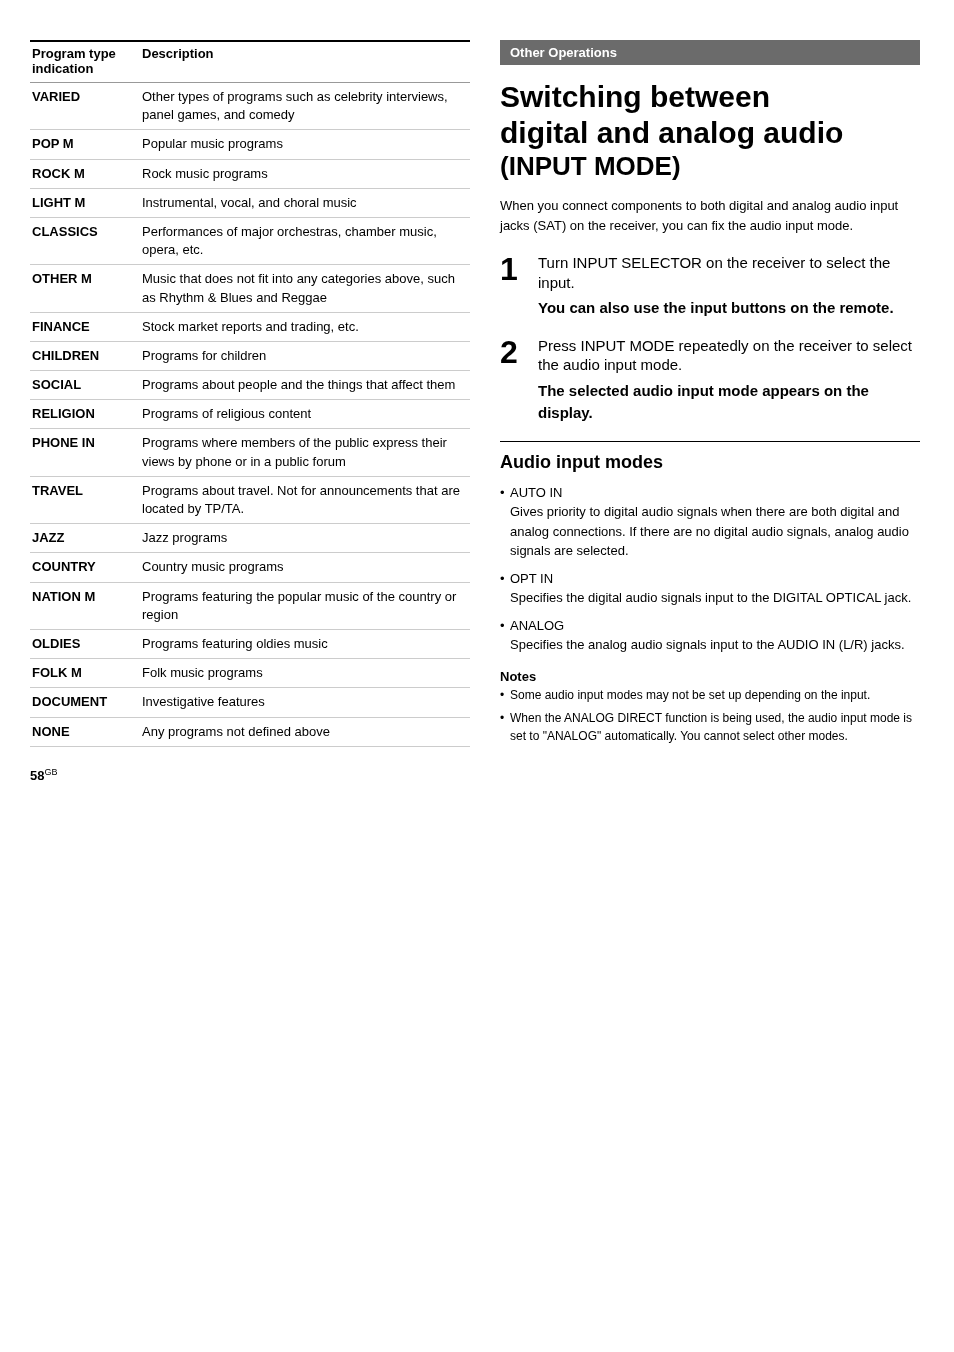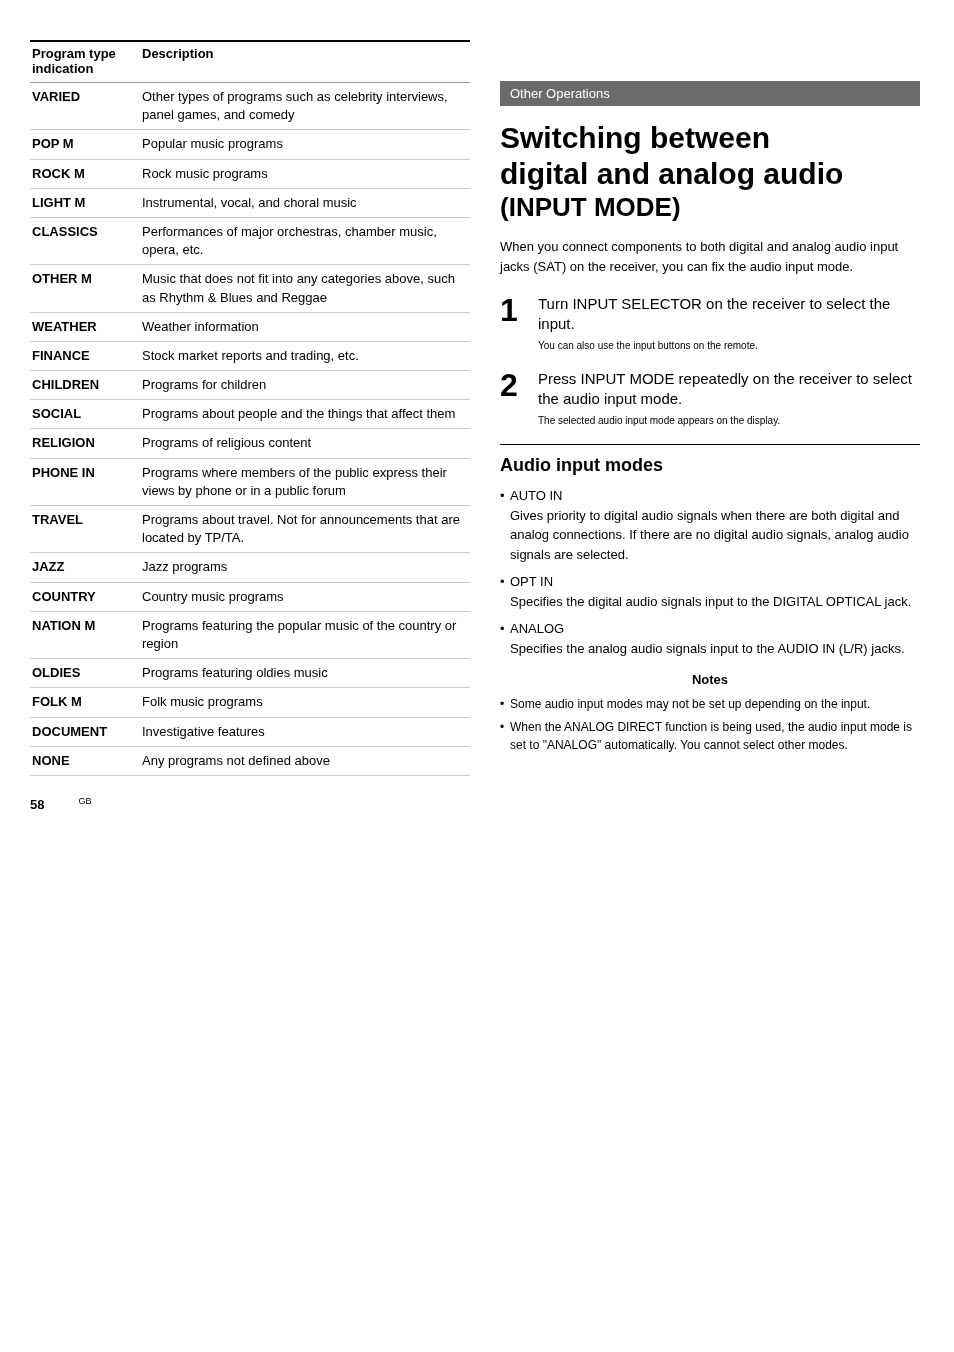--- a/index.html
+++ b/index.html
@@ -49,35 +49,33 @@
       width: 110px;
     }
     .page-number {
       margin-top: 20px;
       font-size: 13px;
       font-weight: bold;
     }
     .page-number sup {
       font-size: 9px;
       font-weight: normal;
-      margin-left: 34px;
     }
 
     
     .right-col {
       flex: 1;
     }
     .section-header {
       background: #6b6b6b;
       color: #fff;
       font-size: 13px;
-      font-weight: normal;
+      font-weight: bold;
       padding: 5px 10px;
       margin-bottom: 14px;
-      margin-top: 41px;
     }
     .main-title {
       font-size: 30px;
       font-weight: bold;
       line-height: 1.2;
       margin-bottom: 14px;
     }
     .main-title .input-mode {
       font-size: 26px;
     }
@@ -99,22 +97,23 @@
       min-width: 28px;
     }
     .step-content {}
     .step-heading {
       font-size: 15px;
       font-weight: normal;
       line-height: 1.3;
       margin-bottom: 5px;
     }
     .step-desc {
-      font-size: 10px;
+      font-size: 15px;
       line-height: 1.5;
+      font-weight: bold;
     }
     .audio-modes-title {
       font-size: 18px;
       font-weight: bold;
       margin-bottom: 10px;
       margin-top: 6px;
       border-top: 1px solid #000;
       padding-top: 10px;
     }
     .modes-list {
@@ -135,22 +134,21 @@
     }
     .mode-name {
       font-weight: normal;
     }
     .notes-section {
       margin-top: 14px;
     }
     .notes-title {
       font-size: 13px;
       font-weight: bold;
-      margin-bottom: 8px;
-      text-align: center;
+      margin-bottom: 2px;
     }
     .notes-list {
       list-style: none;
       padding: 0;
     }
     .notes-list li {
       font-size: 12px;
       line-height: 1.5;
       padding-left: 10px;
       position: relative;
@@ -194,24 +192,20 @@
           </tr>
           <tr>
             <td>CLASSICS</td>
             <td>Performances of major orchestras, chamber music, opera, etc.</td>
           </tr>
           <tr>
             <td>OTHER M</td>
             <td>Music that does not fit into any categories above, such as Rhythm &amp; Blues and Reggae</td>
           </tr>
           <tr>
-            <td>WEATHER</td>
-            <td>Weather information</td>
-          </tr>
-          <tr>
             <td>FINANCE</td>
             <td>Stock market reports and trading, etc.</td>
           </tr>
           <tr>
             <td>CHILDREN</td>
             <td>Programs for children</td>
           </tr>
           <tr>
             <td>SOCIAL</td>
             <td>Programs about people and the things that affect them</td>

